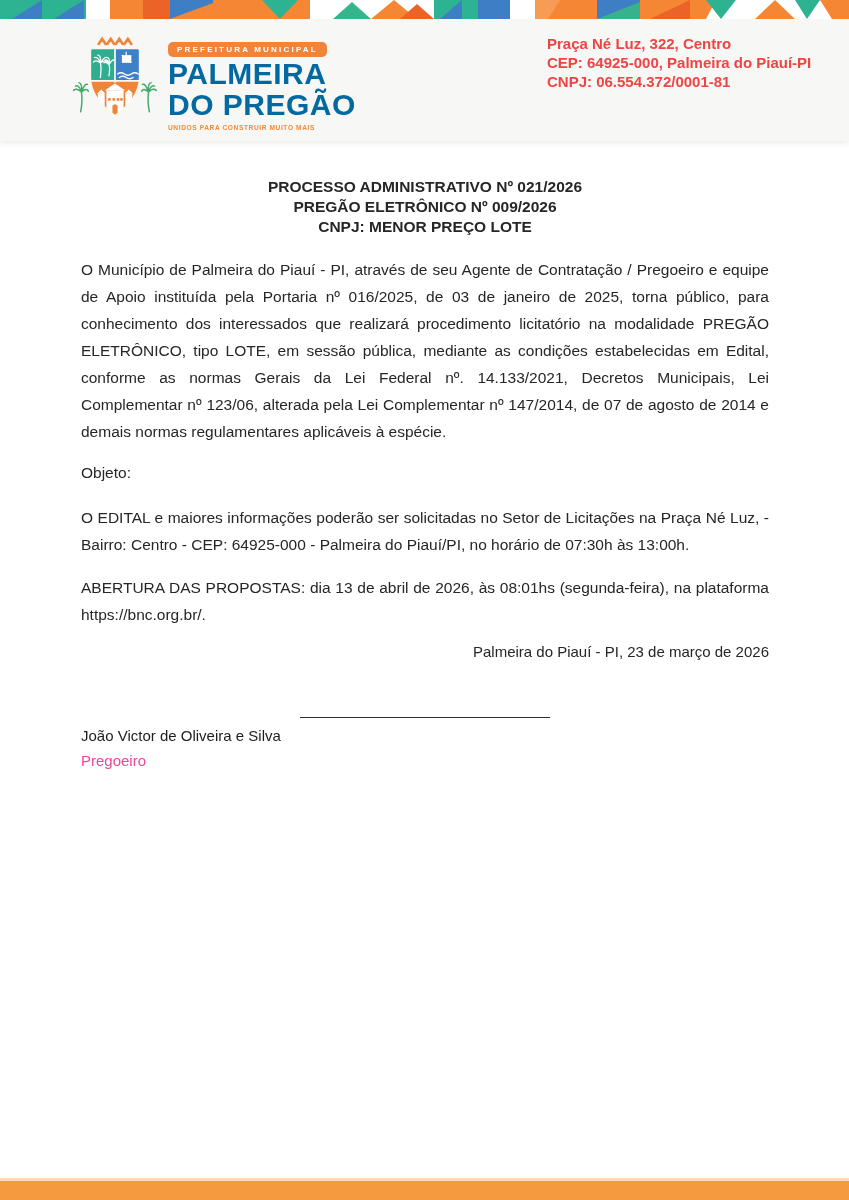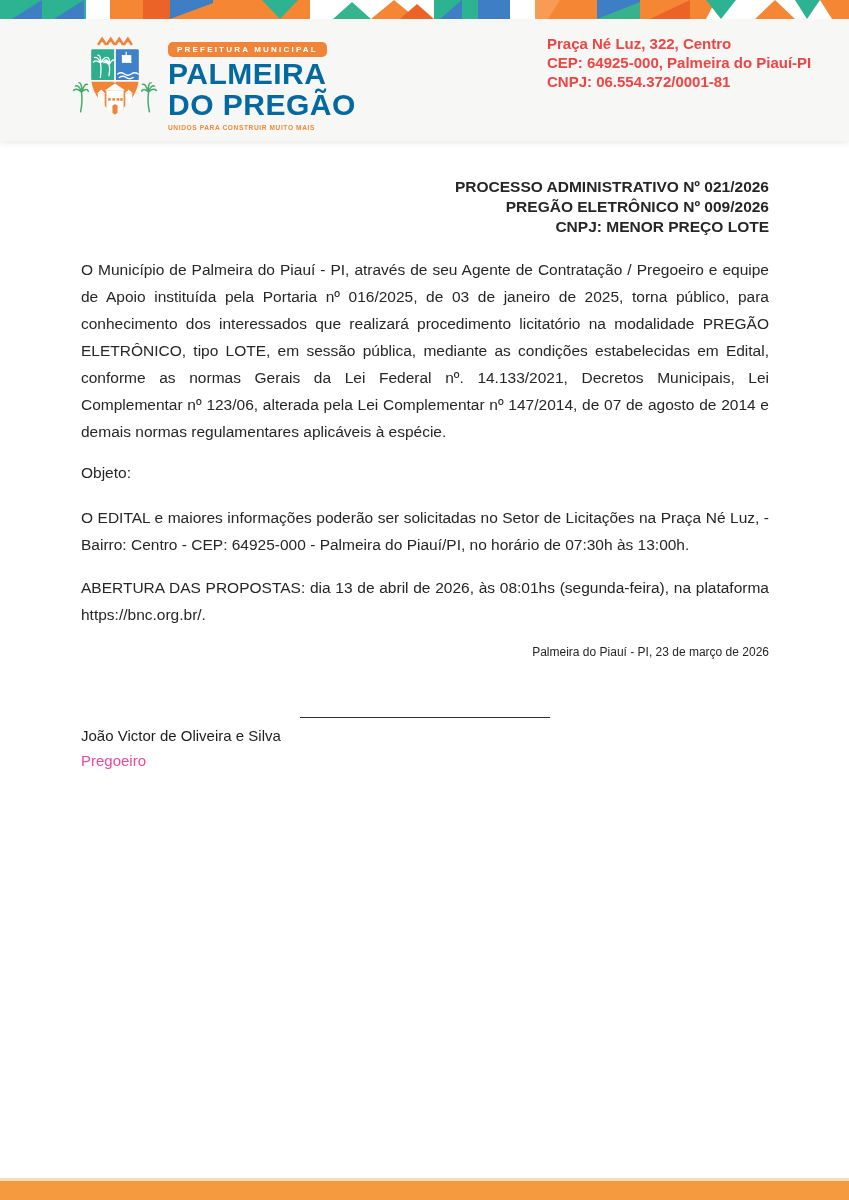--- a/index.html
+++ b/index.html
@@ -26,28 +26,28 @@
     display:inline-block;background:#F08438;color:#ffffff;
     font-size:8px;font-weight:bold;letter-spacing:2.2px;
     padding:3px 9px;border-radius:5px;
   }
   .logo-title{font-size:30px;font-weight:bold;color:#0369a1;line-height:28px;letter-spacing:0.5px;margin-top:3px;}
   .logo-tagline{font-size:6.6px;font-weight:bold;color:#F18A3B;letter-spacing:0.6px;margin-top:5px;}
   .contact{position:absolute;left:547px;top:34px;font-weight:bold;color:#ef4444;font-size:15px;line-height:19px;}
 
   
   .content{position:absolute;left:81px;top:141px;width:688px;}
-  .doc-title{margin-top:36px;text-align:right;font-weight:bold;font-size:15.5px;line-height:20px;}
+  .doc-title{margin-top:36px;text-align:center;font-weight:bold;font-size:15.5px;line-height:20px;}
   .para{font-size:15.5px;line-height:27px;text-align:justify;text-align-last:left;margin:0 0 14px 0;}
   .para.first{margin-top:19px;}
   .label-line{font-size:15.5px;line-height:27px;margin:0;}
   .gap-sm{margin-bottom:0;}
   .edital{margin-top:18px;}
   .abertura{margin-top:16px;}
-  .date-line{text-align:right;font-size:12px;line-height:20px;}
+  .date-line{text-align:right;font-size:15px;line-height:20px;}
   .signature{margin-top:55px;text-align:left;}
   .signature-rule{width:250px;margin:0 auto;border-top:1.6px solid #2e2e2e;height:0;}
   .signature-name{margin-top:9px;font-size:15px;color:#1d1d1d;}
   .signature-role{margin-top:8px;font-size:15px;color:#ec4899;}
 
   
   .bottom-bar{
     position:absolute;left:0;bottom:0;width:849px;height:19px;
     background:#F69A40;border-top:3px solid #fbdcb9;
   }

